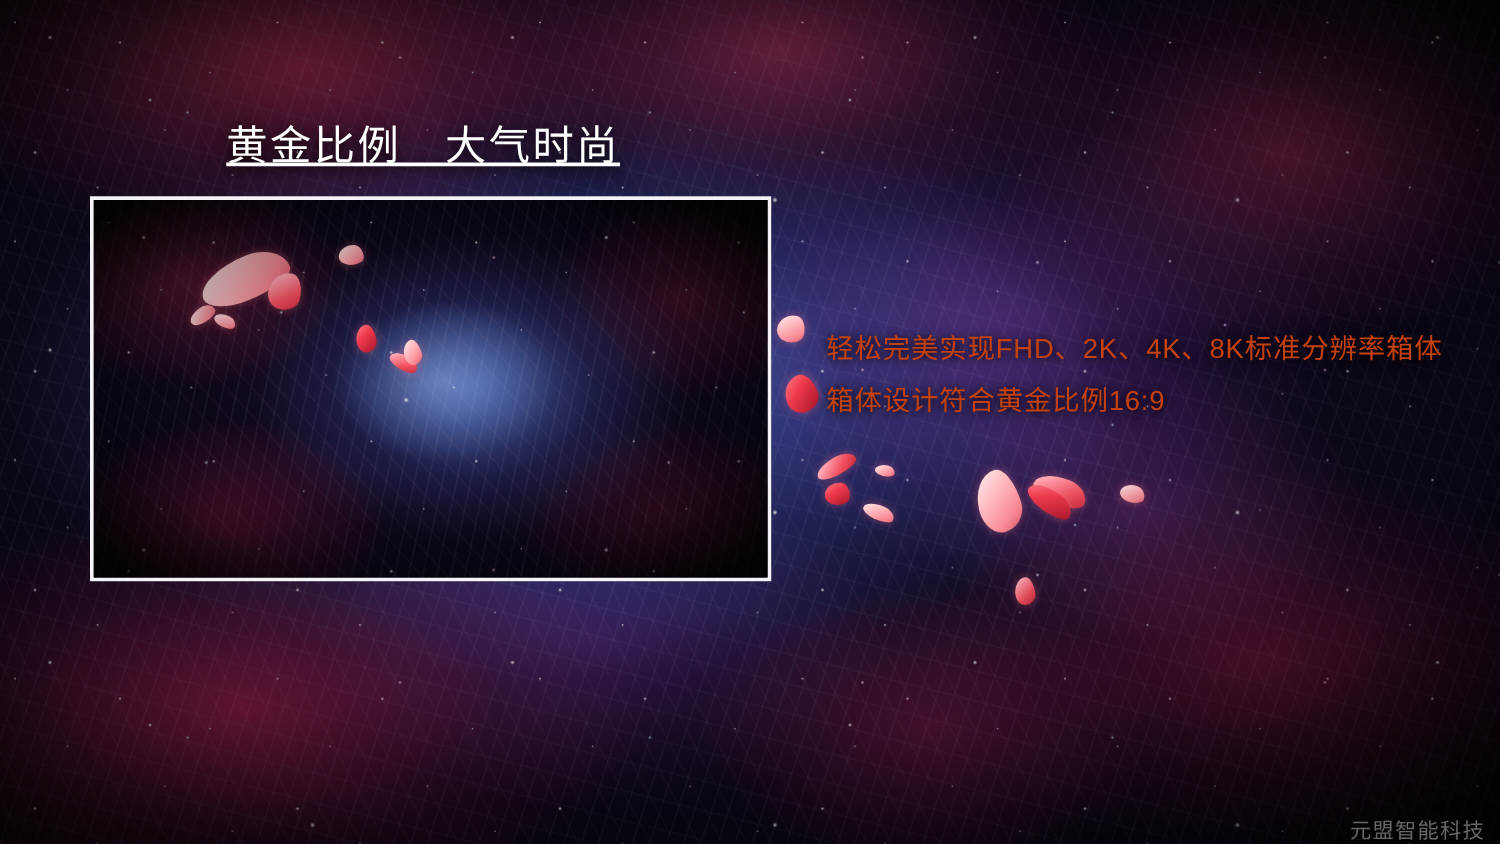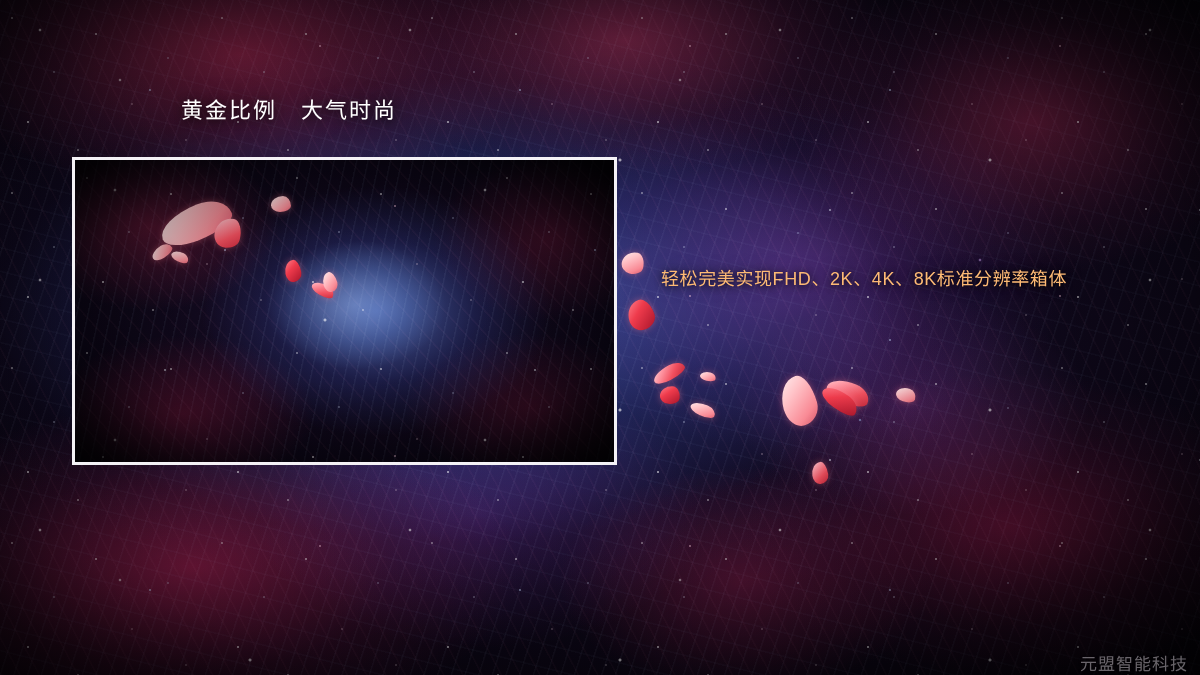--- a/index.html
+++ b/index.html
@@ -164,38 +164,39 @@
   .frame-vig {
     position: absolute; inset: 0;
     background: radial-gradient(ellipse 68% 66% at 50% 50%, rgba(0,0,0,0) 36%, rgba(0,0,0,.34) 74%, rgba(0,0,0,.80) 100%);
   }
 
   
   .slide-title {
     position: absolute;
     left: 181px;
     top: 99px;
-    font-size: 22px;
+    font-size: 33px;
     line-height: 1.1;
     color: #ffffff;
     letter-spacing: 2px;
     white-space: pre;
     text-shadow: 0 2px 9px rgba(0,0,0,.72), 0 0 22px rgba(0,0,0,.5);
+    text-decoration: underline;
   }
 
   .body-copy {
     position: absolute;
     left: 661px;
     top: 258px;
     width: 500px;
   }
   .body-line {
-    font-size: 18px;
+    font-size: 22px;
     line-height: 42px;
-    color: #fdba74;
+    color: #c2410c;
     letter-spacing: .6px;
     white-space: nowrap;
     text-shadow: 0 1px 7px rgba(0,0,0,.80), 0 0 16px rgba(0,0,0,.55);
   }
 
   .watermark {
     position: absolute;
     right: 12px;
     bottom: 0;
     font-size: 17px;
@@ -278,17 +279,18 @@
           <div class="petal deep" style="left: 210px; top: 100px; width: 16px; height: 22px; transform: rotate(-10deg);"></div>
           <div class="petal" style="left: 236px; top: 124px; width: 24px; height: 12px; transform: rotate(30deg);"></div>
           <div class="petal pale" style="left: 248px; top: 112px; width: 14px; height: 20px; transform: rotate(-16deg);"></div>
         </div>
       <div class="frame-vig"></div>
     </div>
   </div>
 
   <div class="body-copy">
     <div class="body-line">轻松完美实现FHD、2K、4K、8K标准分辨率箱体</div>
+    <div class="body-line">箱体设计符合黄金比例16:9</div>
   </div>
 
   <div class="watermark">元盟智能科技</div>
 
 </div>
 
 </body></html>

